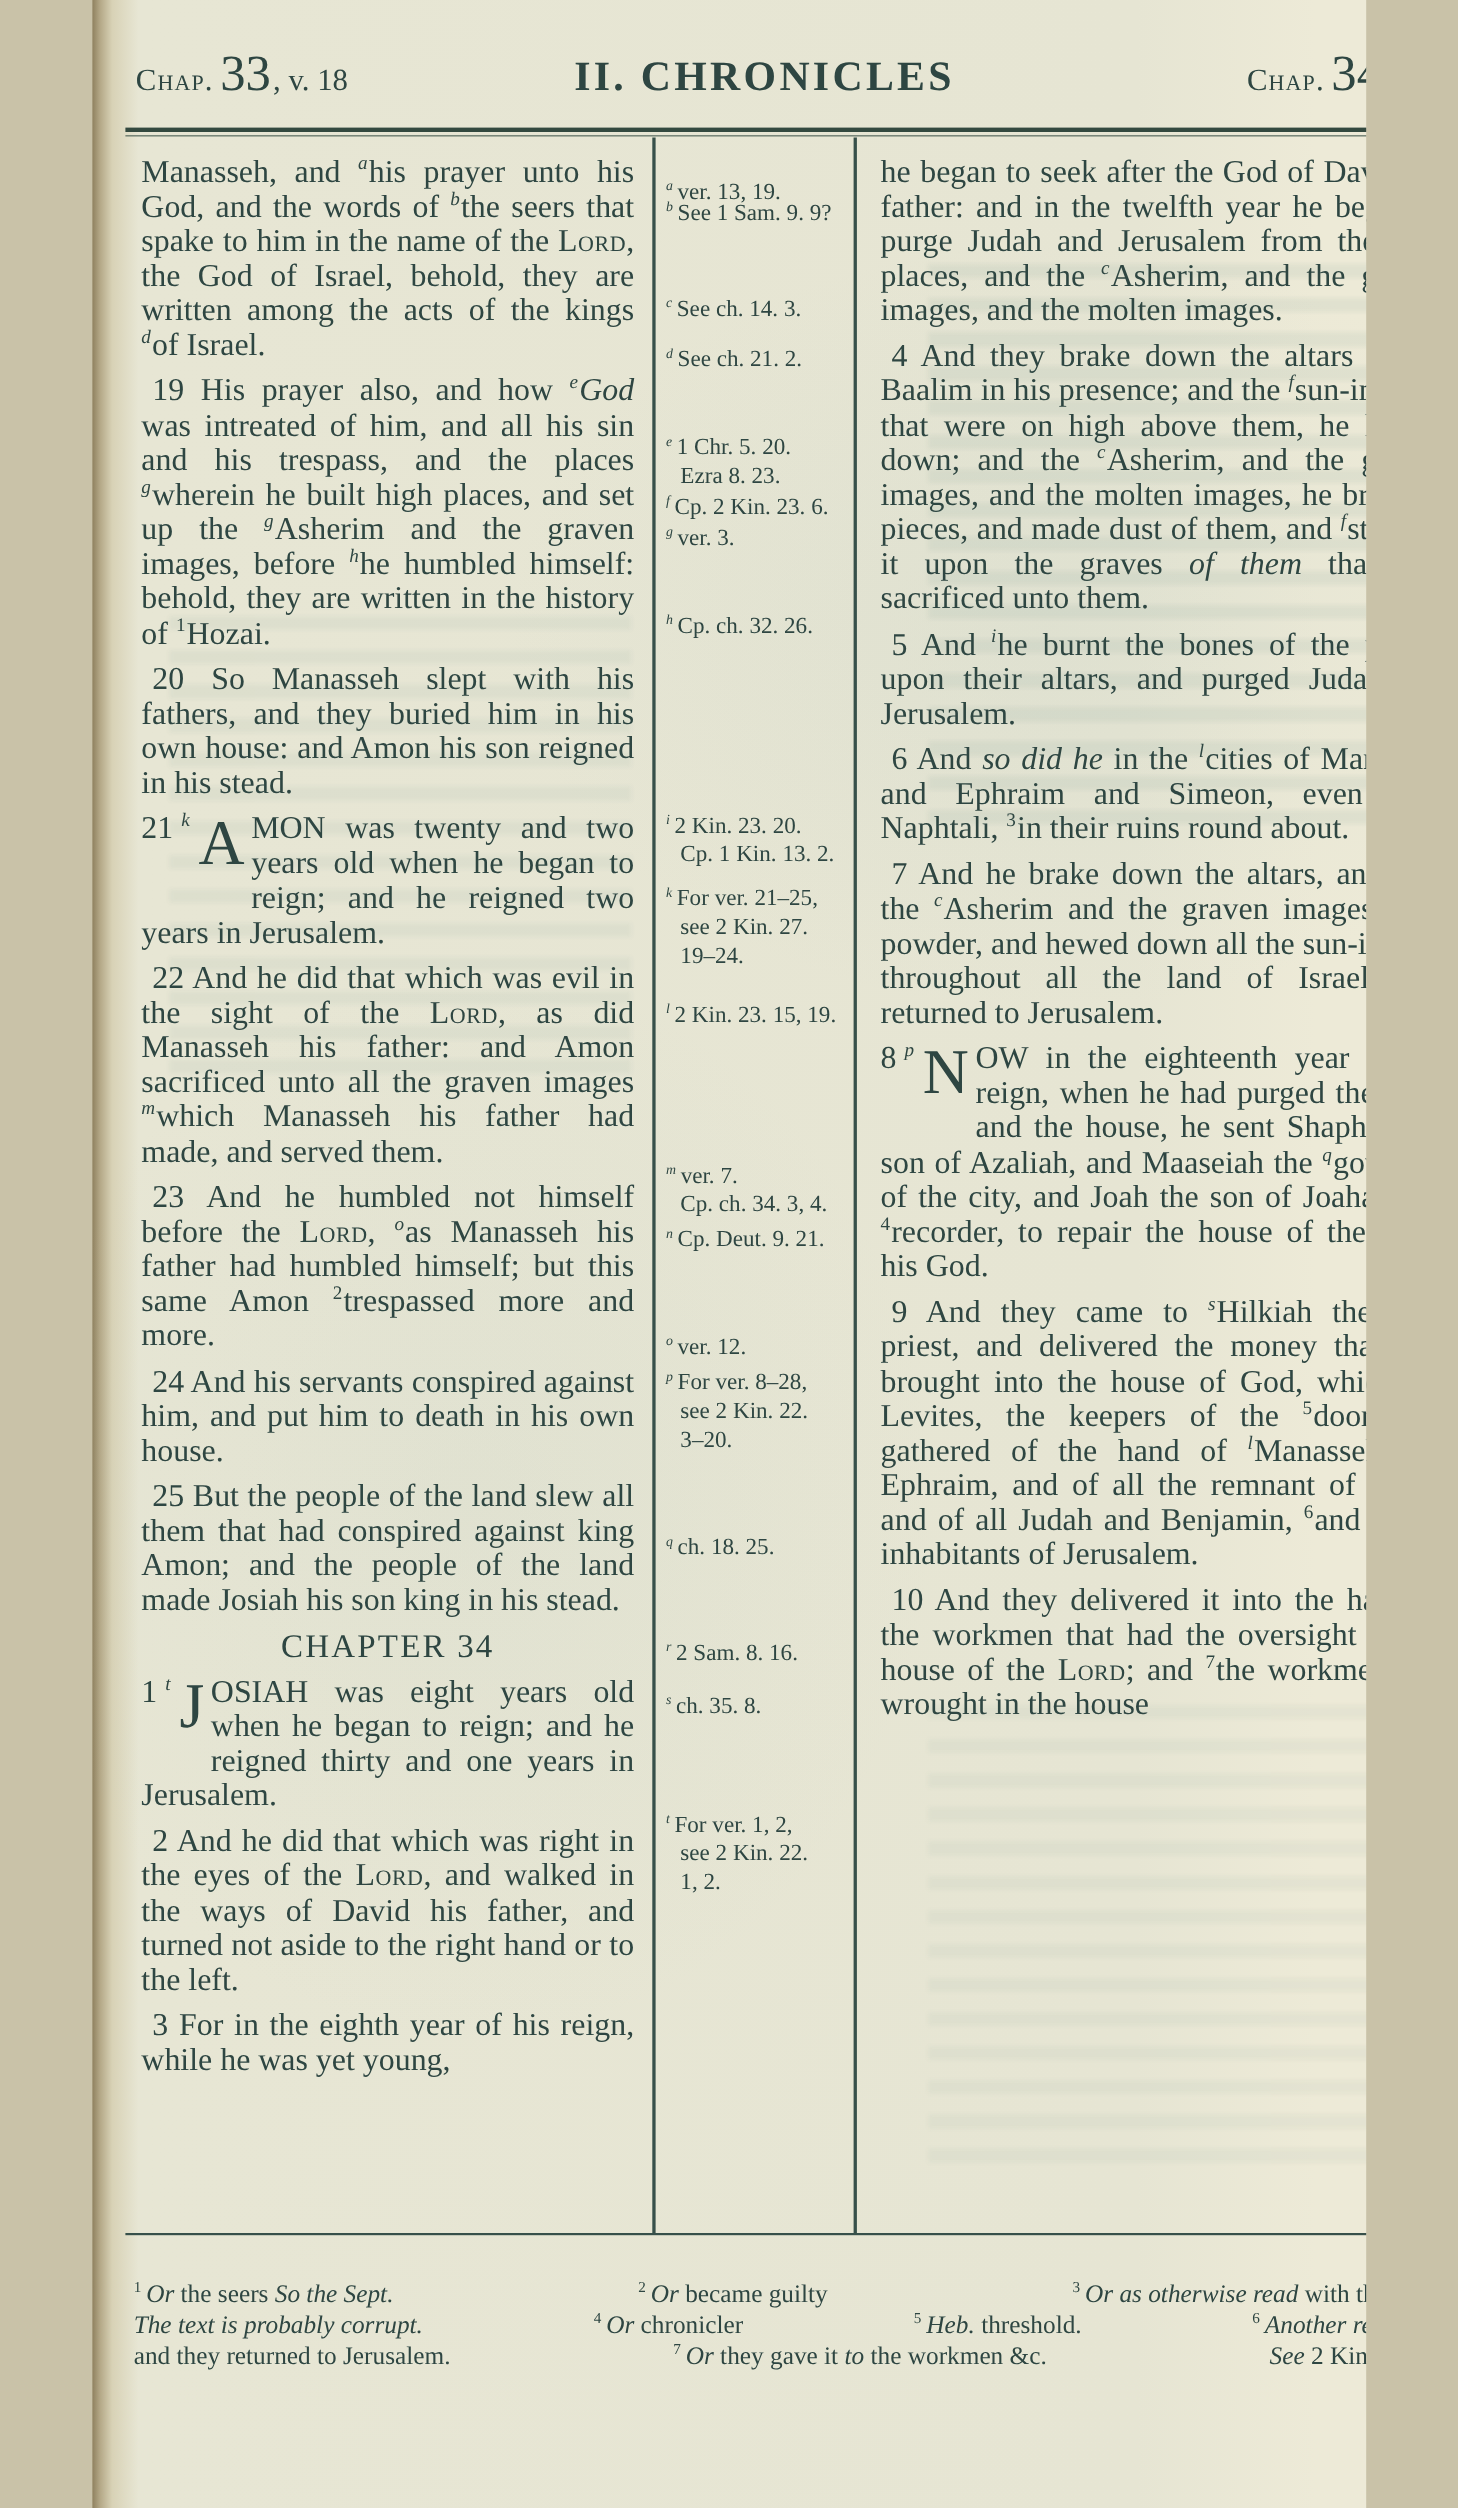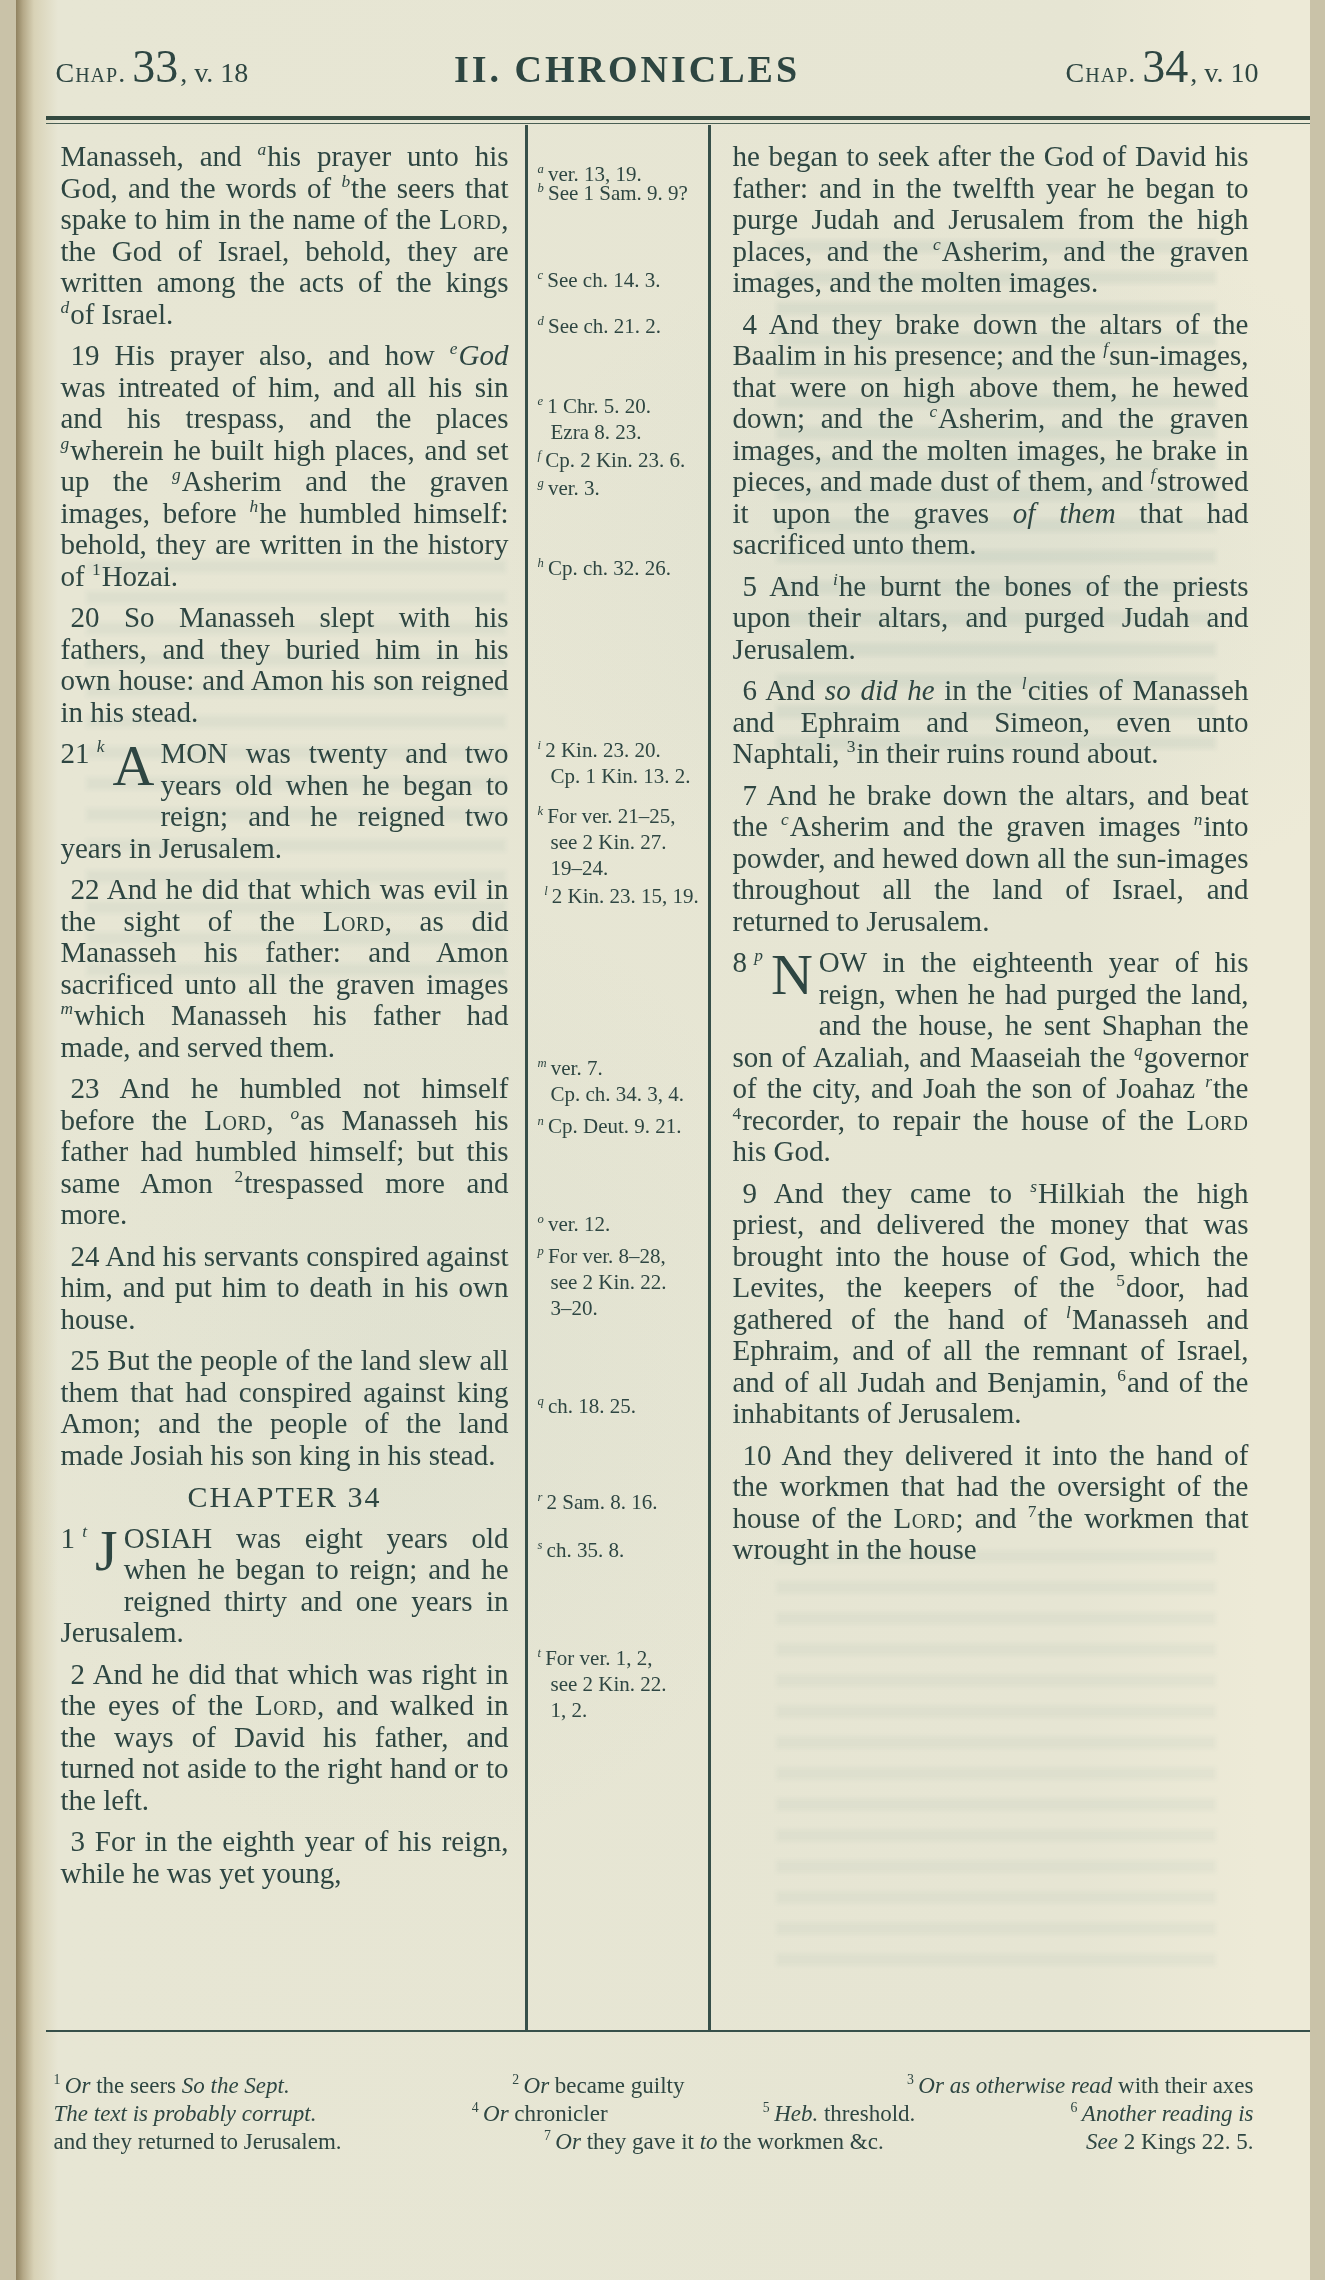--- a/index.html
+++ b/index.html
@@ -1,18 +1,18 @@
 <!DOCTYPE html>
 <html><head>
 <meta charset="utf-8">
 <style>
   html,body{margin:0;padding:0;background:#c9c2a8;}
   .page{
     position:relative;
-    width:1294px;height:2280px;
+    width:1158px;height:2280px;
     margin:0 auto;
     font-family:"Liberation Serif","DejaVu Serif",serif;
     color:#2e4642;
     background:
       radial-gradient(ellipse 700px 500px at 75% 25%, rgba(190,205,195,0.18), rgba(0,0,0,0) 70%),
       radial-gradient(ellipse 600px 700px at 30% 60%, rgba(185,200,190,0.14), rgba(0,0,0,0) 70%),
       linear-gradient(90deg, #8f815f 0px, #b4a887 7px, #d8d2b6 18px, #e7e6d4 42px, #e6e5d3 82%, #edead7 96%);
     overflow:hidden;
   }
   
@@ -130,21 +130,21 @@
         <div class="ref" style="top: 10px; margin-top: 26px;"><sup class="supl">a </sup>ver. 13, 19.</div>
         <div class="ref" style="top: 55px;"><sup class="supl">b </sup>See 1 Sam. 9. 9?</div>
         <div class="ref" style="top: 142px;"><sup class="supl">c </sup>See ch. 14. 3.</div>
         <div class="ref" style="top: 188px;"><sup class="supl">d </sup>See ch. 21. 2.</div>
         <div class="ref" style="top: 268px;"><sup class="supl">e </sup>1 Chr. 5. 20.<div class="cont">Ezra 8. 23.</div></div>
         <div class="ref" style="top: 322px;"><sup class="supl">f </sup>Cp. 2 Kin. 23. 6.</div>
         <div class="ref" style="top: 350px;"><sup class="supl">g </sup>ver. 3.</div>
         <div class="ref" style="top: 430px; font-family: Liberation Serif, serif;"><sup class="supl">h </sup>Cp. ch. 32. 26.</div>
         <div class="ref" style="top: 612px;"><sup class="supl">i </sup>2 Kin. 23. 20.<div class="cont">Cp. 1 Kin. 13. 2.</div></div>
         <div class="ref" style="top: 678px;"><sup class="supl">k </sup>For ver. 21–25,<div class="cont">see 2 Kin. 27.</div><div class="cont">19–24.</div></div>
-        <div class="ref" style="top: 758px; text-align: center;"><sup class="supl">l </sup>2 Kin. 23. 15, 19.</div>
+        <div class="ref" style="top: 784px;"><sup class="supl">l </sup>2 Kin. 23. 15, 19.</div>
         <div class="ref" style="top: 930px;"><sup class="supl">m </sup>ver. 7.<div class="cont">Cp. ch. 34. 3, 4.</div></div>
         <div class="ref" style="top: 988px;"><sup class="supl">n </sup>Cp. Deut. 9. 21.</div>
         <div class="ref" style="top: 1086px;"><sup class="supl">o </sup>ver. 12.</div>
         <div class="ref" style="top: 1118px;"><sup class="supl">p </sup>For ver. 8–28,<div class="cont">see 2 Kin. 22.</div><div class="cont">3–20.</div></div>
         <div class="ref" style="top: 1268px;"><sup class="supl">q </sup>ch. 18. 25.</div>
         <div class="ref" style="top: 1364px;"><sup class="supl">r </sup>2 Sam. 8. 16.</div>
         <div class="ref" style="top: 1412px;"><sup class="supl">s </sup>ch. 35. 8.</div>
         <div class="ref" style="top: 1520px;"><sup class="supl">t </sup>For ver. 1, 2,<div class="cont">see 2 Kin. 22.</div><div class="cont">1, 2.</div></div>
       </div>
     <div class="vrule"></div>

